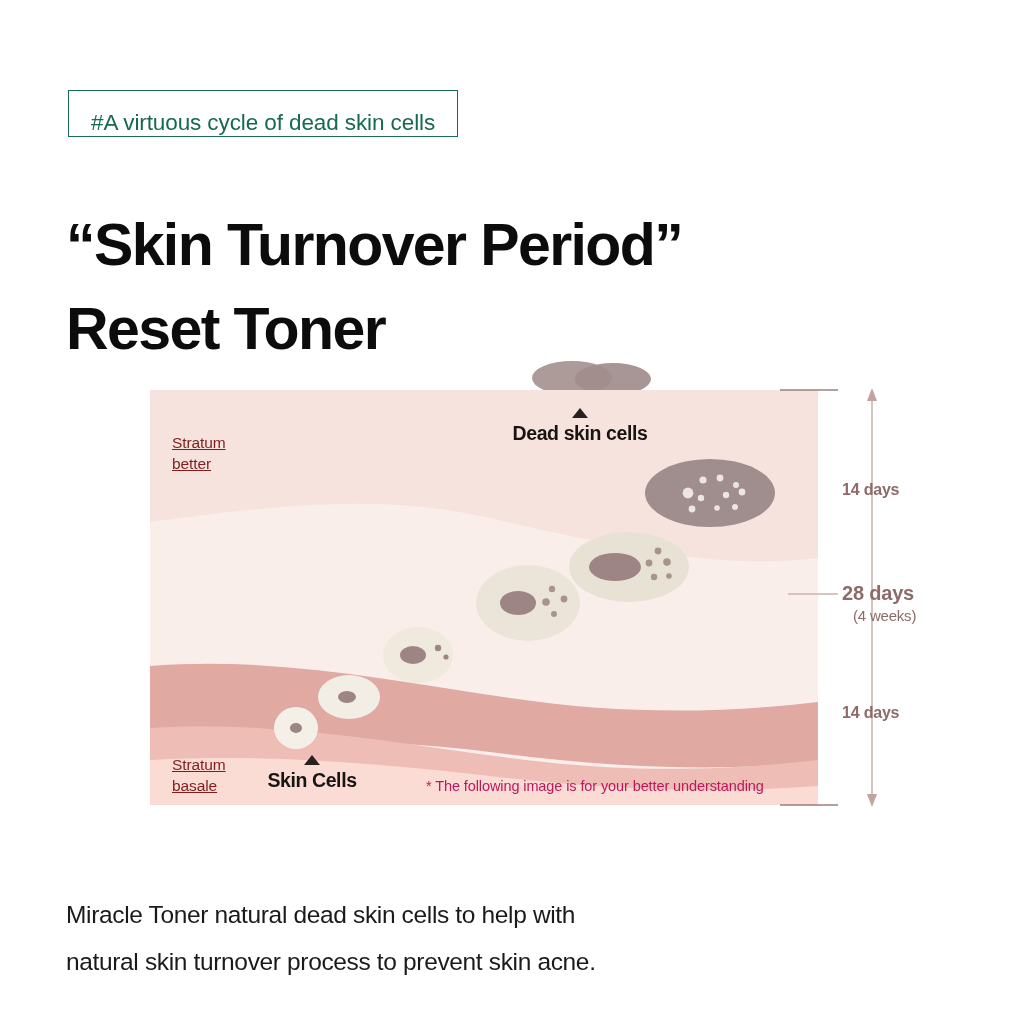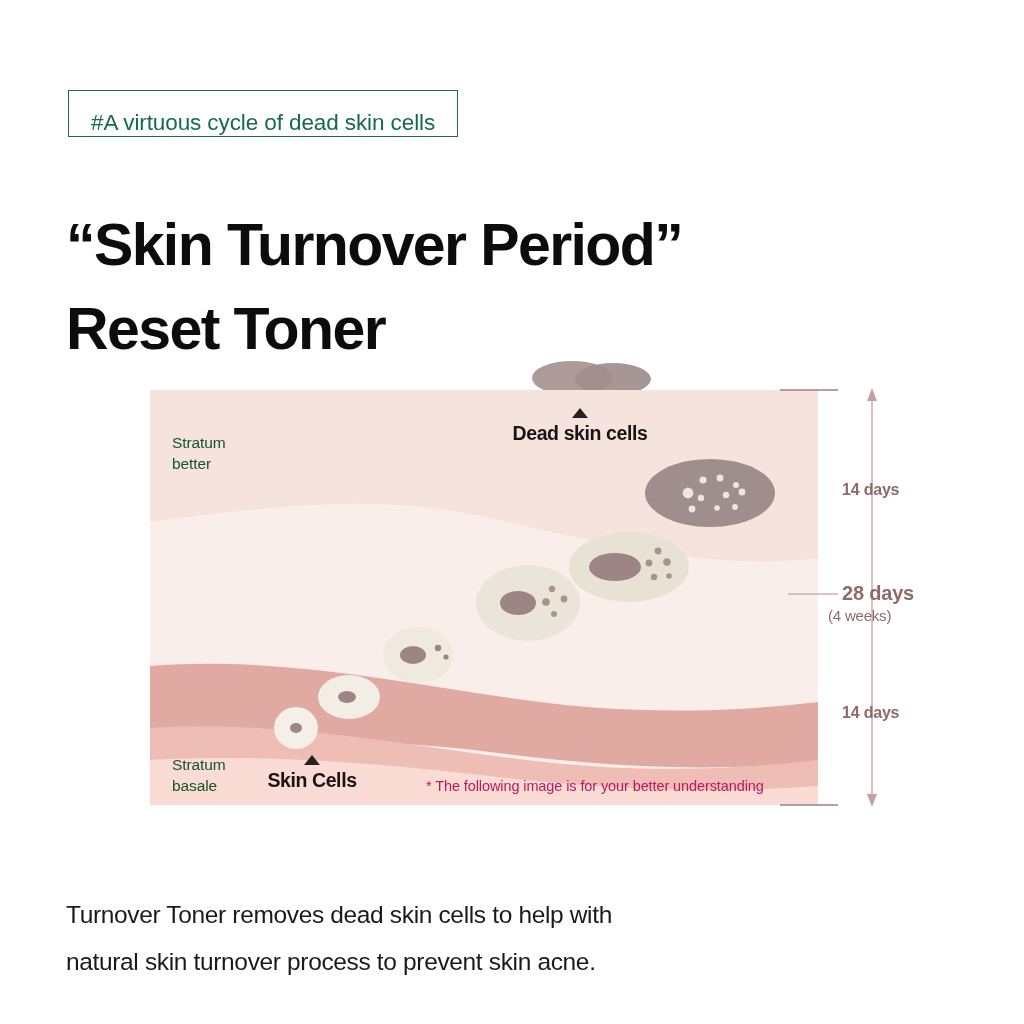--- a/index.html
+++ b/index.html
@@ -65,23 +65,24 @@
     left: 530px;
     top: 360px;
     width: 122px;
     height: 36px;
   }
 
   
   .layer-label {
     position: absolute;
     font-size: 15.5px;
-    color: #14532d;
+    color: #7f1d1d;
     line-height: 1.33;
     letter-spacing: -0.1px;
+    text-decoration: underline;
   }
   #label-stratum-corneum { left: 172px; top: 433px; }
   #label-stratum-basale  { left: 172px; top: 755px; }
 
   
   .callout {
     position: absolute;
     text-align: center;
     font-size: 19.5px;
     font-weight: 700;
@@ -114,21 +115,21 @@
   
   #timeline { position: absolute; left: 780px; top: 382px; width: 190px; height: 430px; }
   .tl-text {
     position: absolute;
     color: #8c6b68;
     letter-spacing: -0.2px;
     white-space: nowrap;
   }
   #tl-top    { left: 62px; top: 99px;  font-size: 16px; font-weight: 700; }
   #tl-mid    { left: 62px; top: 200px; font-size: 20px; font-weight: 700; }
-  #tl-midsub { left: 48px; top: 225px; font-size: 15px; font-weight: 400; }
+  #tl-midsub { left: 73px; top: 225px; font-size: 15px; font-weight: 400; }
   #tl-bot    { left: 62px; top: 322px; font-size: 16px; font-weight: 700; }
 
   
   #body-copy {
     position: absolute;
     left: 66px;
     top: 866px;
     width: 820px;
     font-size: 24.5px;
     color: #1a1a1a;
@@ -262,15 +263,15 @@
     <polygon points="92,425 87,412 97,412" fill="#c2a29e"></polygon>
   </svg>
 
   <span class="tl-text" id="tl-top">14 days</span>
   <span class="tl-text" id="tl-mid">28 days</span>
   <span class="tl-text" id="tl-midsub">(4 weeks)</span>
   <span class="tl-text" id="tl-bot">14 days</span>
 </div>
 
 <p id="body-copy">
-  <span class="bc-line">Turnover Toner removes dead skin cells to help with</span>
+  <span class="bc-line">Miracle Toner natural dead skin cells to help with</span>
   <span class="bc-line">natural skin turnover process to prevent skin acne.</span>
 </p>
 
 </body></html>

